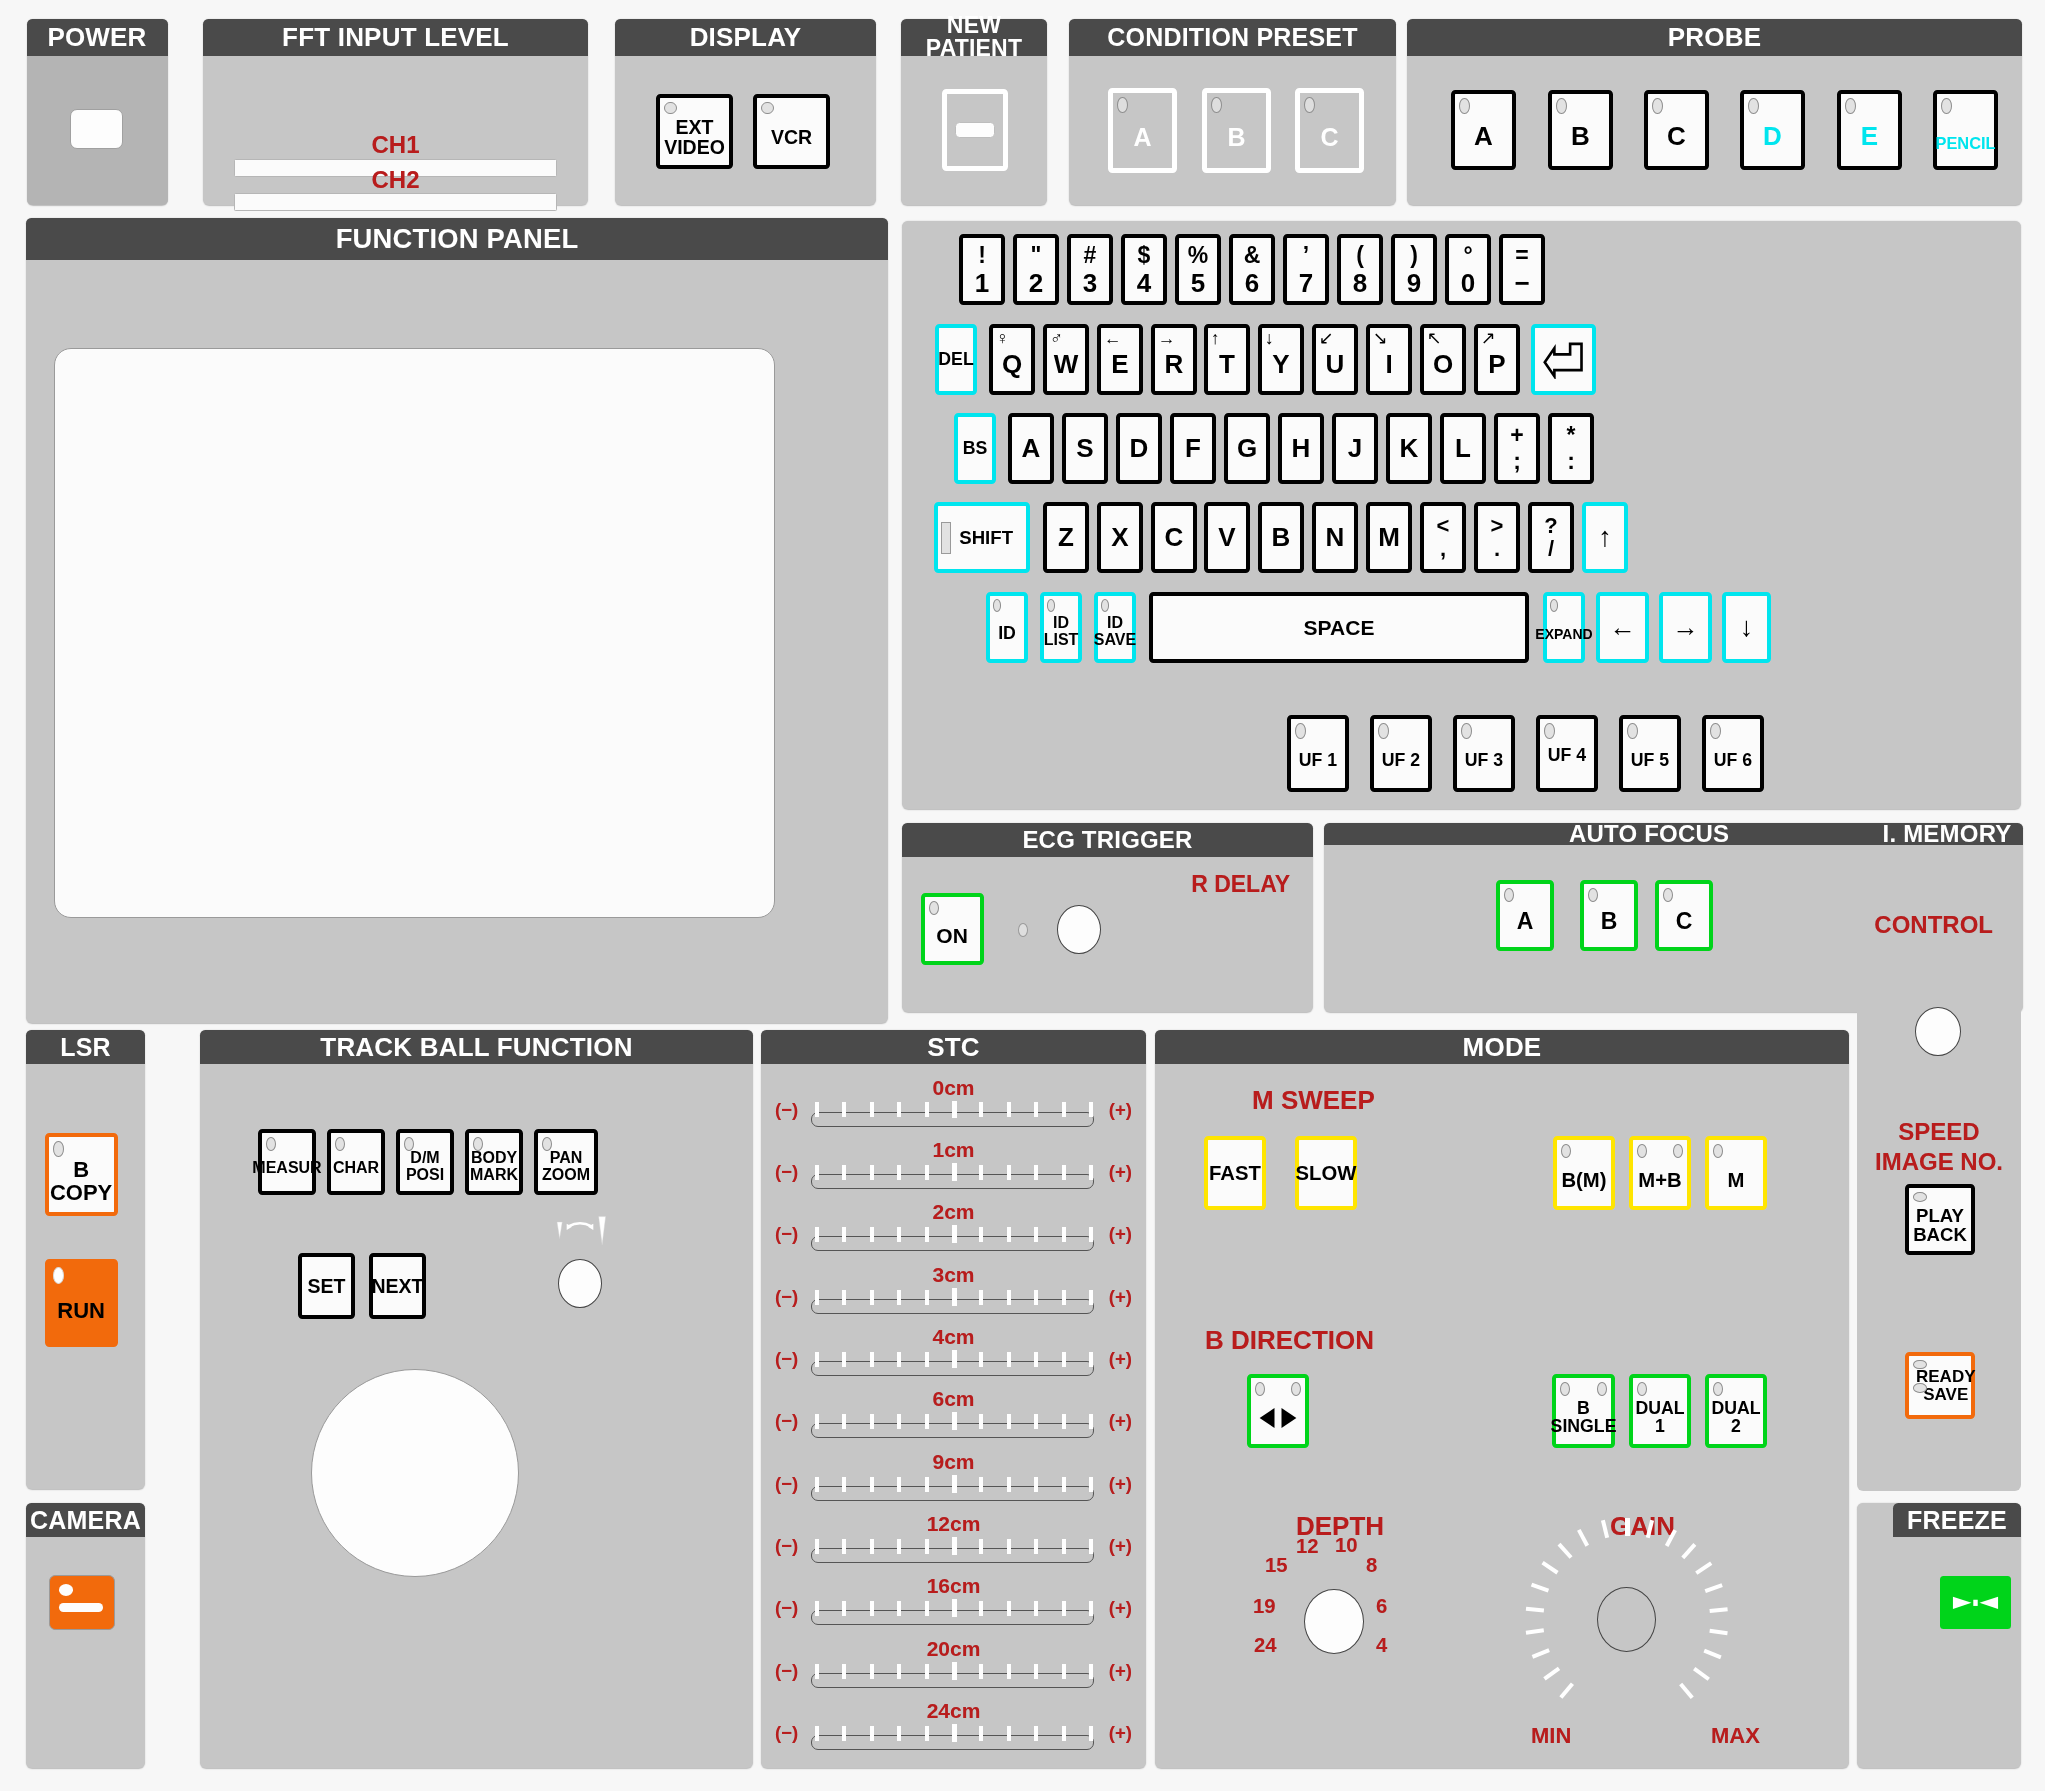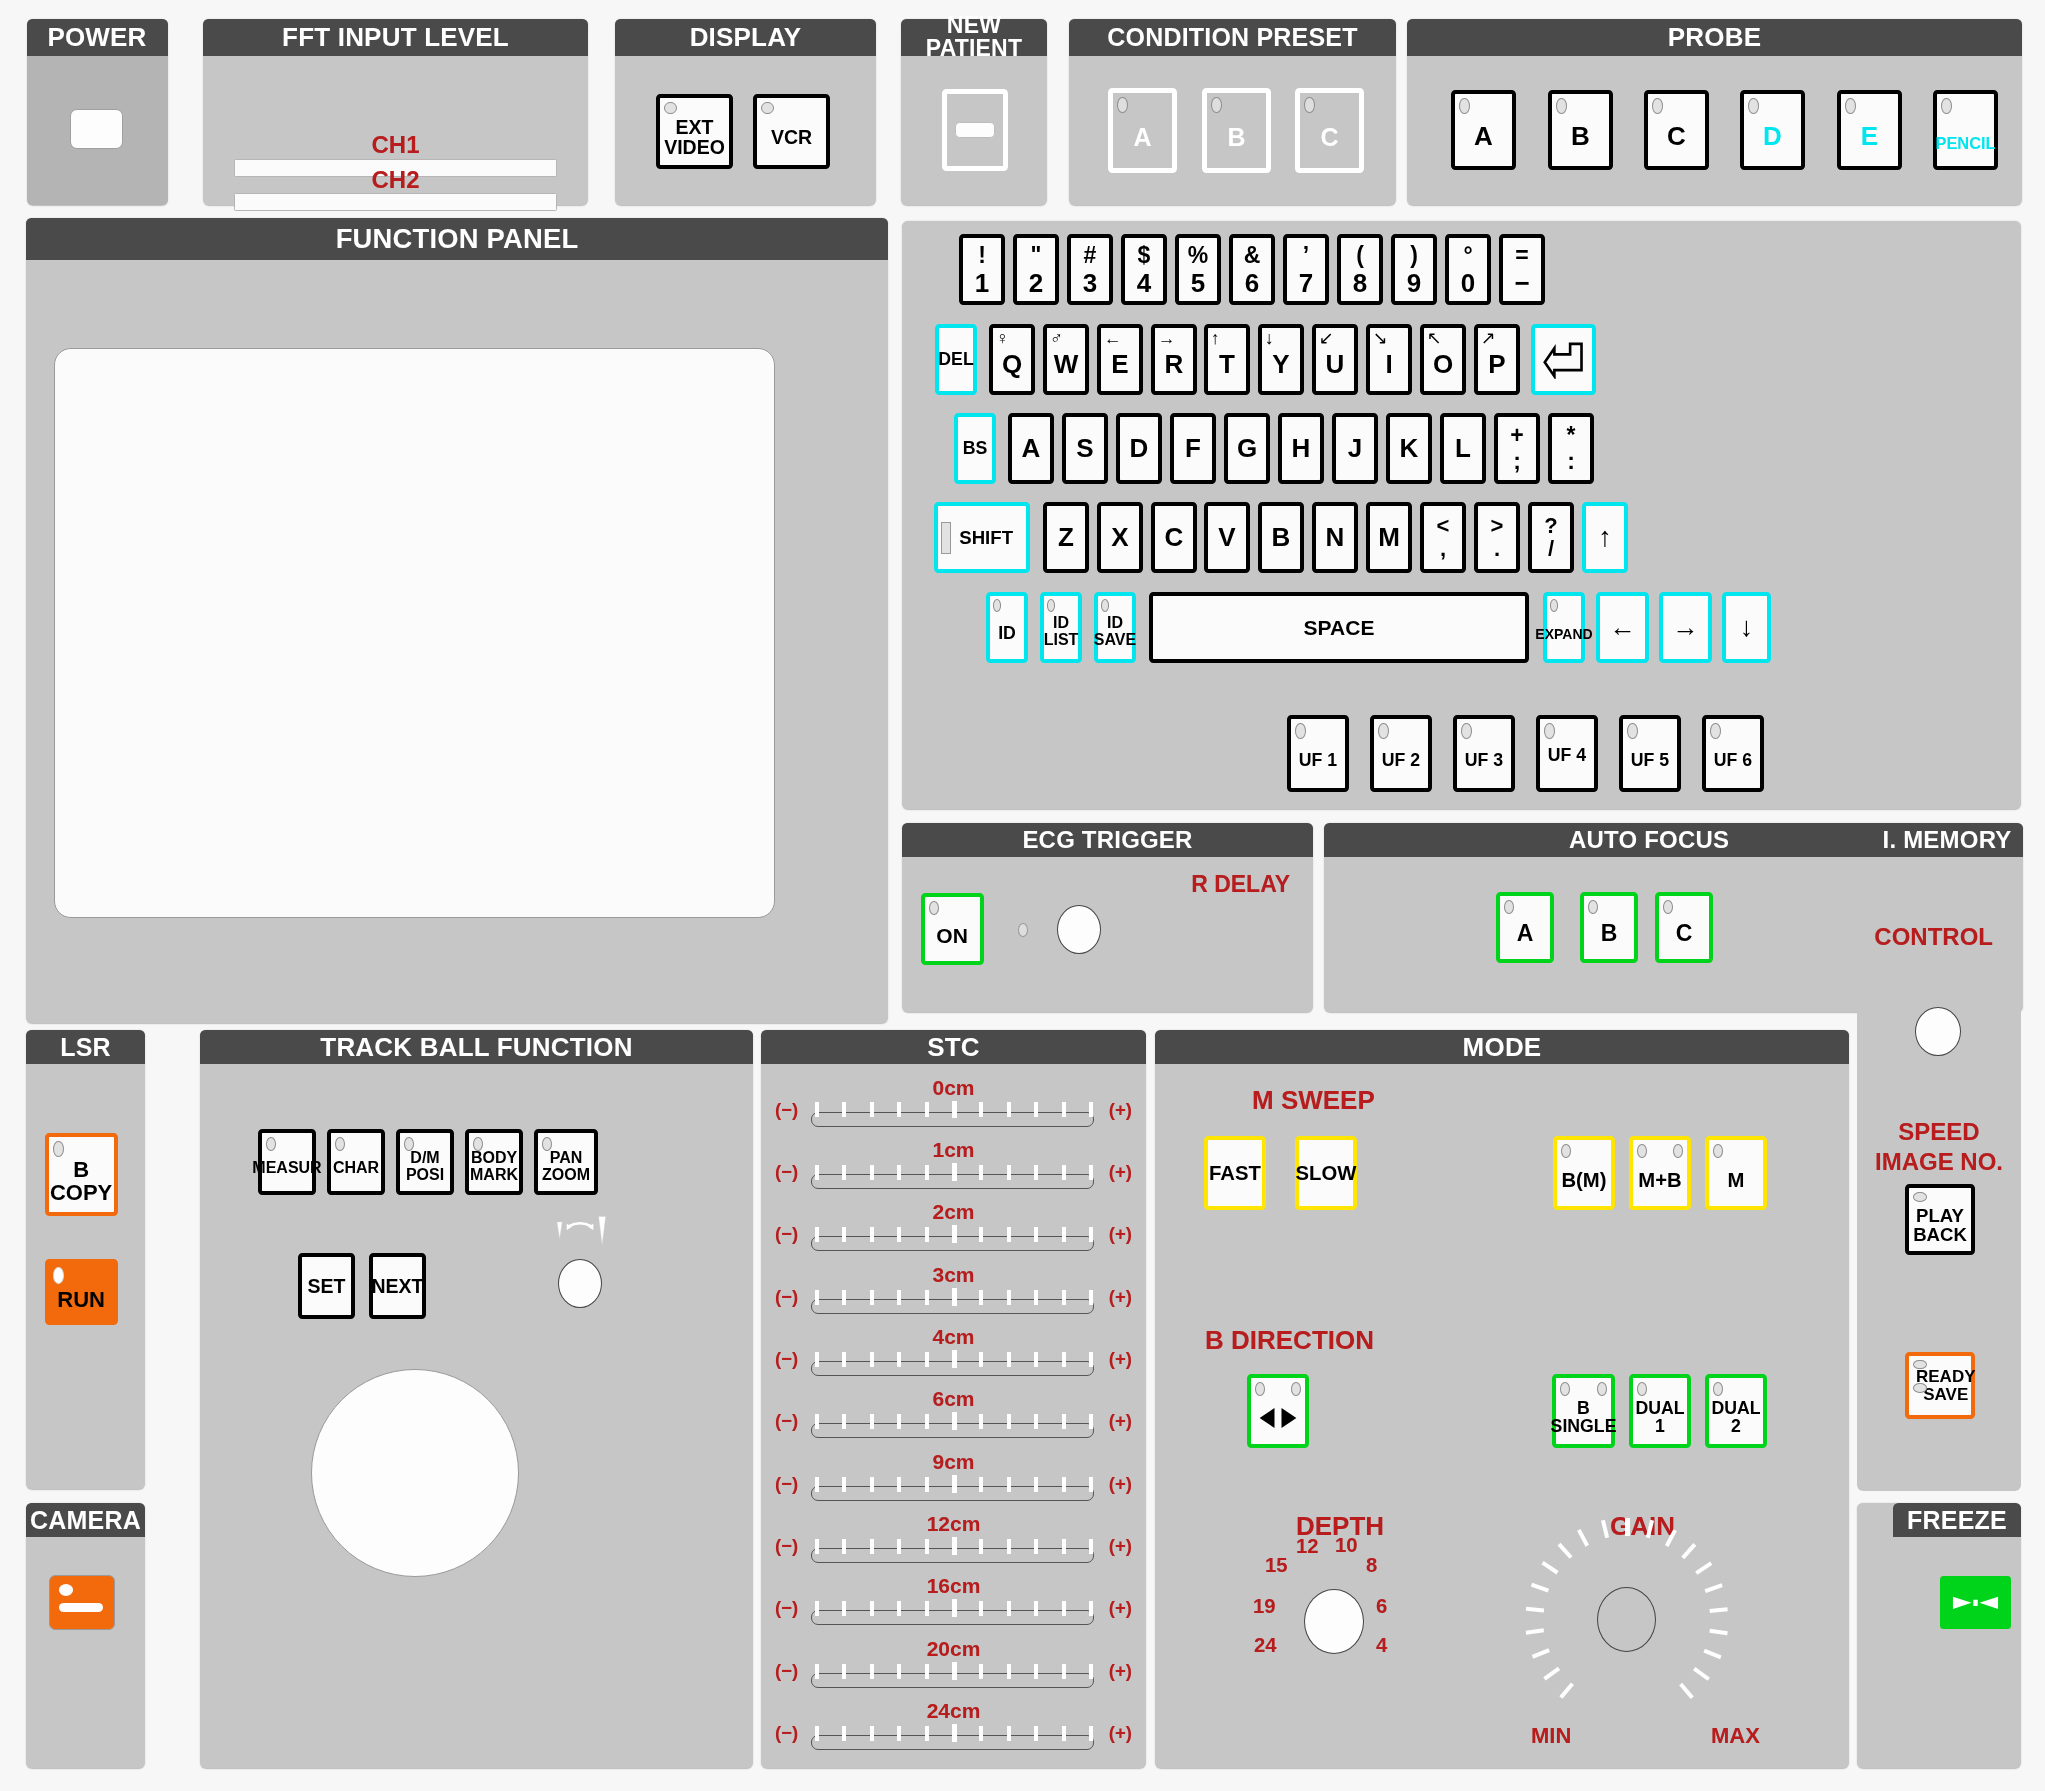--- a/index.html
+++ b/index.html
@@ -439,21 +439,21 @@
     <div class="key gr" style="left:18.6px; top:36px; width:63px; height:72px; font-size:21px;">
       <span class="led" style="width:9.7px;height:14px;"></span>
       <span style="margin-top:14px;">ON</span>
     </div>
     <div style="position:absolute; left:116px; top:66px; width:9.7px; height:14px; border-radius:50%; background:#dedede; border:0.7px solid #9a9a9a;"></div>
     <div class="knob" style="left:155px; top:48px; width:44px; height:49px;"></div>
   </div>
 </div>
 
 <div class="panel" style="left:1324px; top:823px; width:699px; height:189px;">
-  <div class="phdr split" style="height:34px; font-size:24px;">
+  <div class="phdr split" style="height:22px; font-size:24px;">
     <span style="flex:1; text-align:center; margin-left:80px;">AUTO FOCUS</span>
     <span>I. MEMORY</span>
   </div>
   <div class="body" style="height:155px;">
     <div class="key gr" style="left:172px; top:35px; width:58px; height:71px; font-size:23px;">
       <span class="led" style="width:9.7px;height:14px;"></span>
       <span style="margin-top:13.3px;">A</span>
     </div>
     <div class="key gr" style="left:256px; top:35px; width:58px; height:71px; font-size:23px;">
       <span class="led" style="width:9.7px;height:14px;"></span>
@@ -489,21 +489,21 @@
 <div class="panel" style="left:26px; top:1030px; width:119px; height:459px;">
   <div class="phdr" style="height:34px; font-size:25px;">
     <span>LSR</span>
   </div>
   <div class="body" style="height:424px;">
     <div class="key or" style="left:18.6px; top:69px; width:73px; height:83px; font-size:22px;">
       <span class="led" style="width:10.6px;height:16px;"></span>
       <span style="margin-top:14px;">B</span>
       <span>COPY</span>
     </div>
-    <div class="key solid-or" style="left:18.6px; top:195px; width:73px; height:66px; font-size:22px;">
+    <div class="key solid-or" style="left:18.6px; top:195px; width:73px; height:88px; font-size:22px;">
       <span class="led wht" style="width:11.5px;height:17px;"></span>
       <span style="margin-top:16px;">RUN</span>
     </div>
   </div>
 </div>
 
 <div class="panel" style="left:26px; top:1503px; width:119px; height:265px;">
   <div class="phdr" style="height:34px; font-size:25px;">
     <span>CAMERA</span>
   </div>

